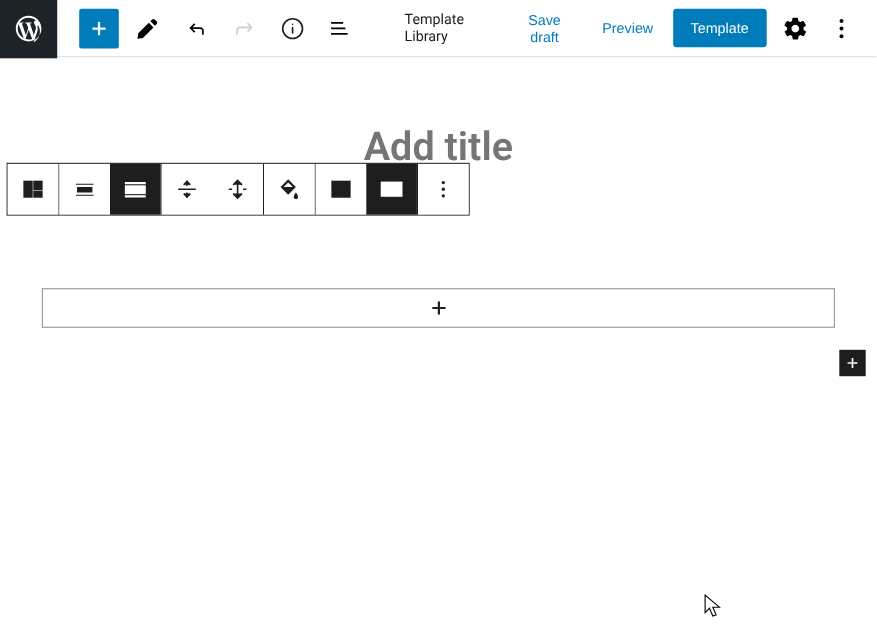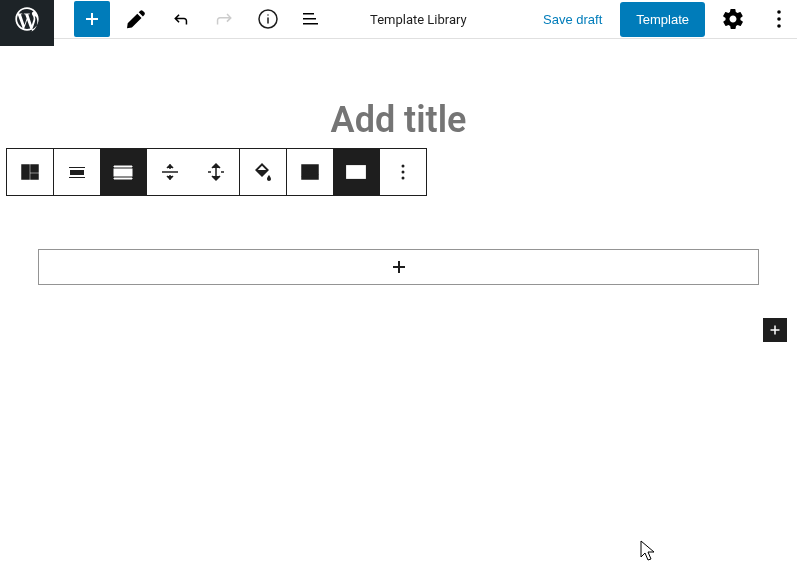--- a/index.html
+++ b/index.html
@@ -1,28 +1,28 @@
 <!DOCTYPE html>
 <html><head>
 <meta charset="utf-8">
 <style>
 * { margin: 0; padding: 0; box-sizing: border-box; }
 body { font-family: -apple-system, BlinkMacSystemFont, "Segoe UI", Roboto, sans-serif; background: #fff; width: 797px; height: 579px; overflow: hidden; position: relative; }
 
-.topbar { display: flex; align-items: center; height: 39px; border-bottom: 1px solid #e0e0e0; background: #fff; }
+.topbar { display: flex; align-items: center; height: 52px; border-bottom: 1px solid #e0e0e0; background: #fff; }
 .wp-logo { width: 54px; height: 54px; background: #1d2327; display: flex; align-items: center; justify-content: center; }
 .wp-logo svg { fill: #fff; }
 .topbar-left { display: flex; align-items: center; gap: 8px; padding-left: 20px; }
 .btn-icon { width: 36px; height: 36px; display: flex; align-items: center; justify-content: center; background: transparent; border: none; cursor: pointer; border-radius: 2px; }
 .btn-add { background: #007cba; }
 .btn-add svg { fill: #fff; }
 .btn-icon svg { width: 24px; height: 24px; }
 .disabled svg { fill: #ccc; }
 .template-lib { margin-left: 40px; font-size: 13px; color: #1e1e1e; cursor: pointer; }
-.topbar-right { margin-left: auto; display: flex; align-items: center; gap: 10px; padding-right: 0; }
+.topbar-right { margin-left: auto; display: flex; align-items: center; gap: 10px; padding-right: 16px; }
 .link-btn { background: none; border: none; color: #007cba; font-size: 13px; cursor: pointer; padding: 8px; }
 .primary-btn { background: #007cba; color: #fff; border: none; padding: 10px 16px; font-size: 13px; cursor: pointer; border-radius: 3px; }
 
 .editor { padding: 60px 32px 0; position: relative; }
 .title-placeholder { text-align: center; font-size: 36px; font-weight: 600; color: #757575; margin-bottom: 20px; }
 
 .block-toolbar { position: absolute; top: 148px; left: 6px; display: flex; background: #fff; border: 1px solid #1e1e1e; height: 48px; }
 .tb-group { display: flex; border-right: 1px solid #1e1e1e; }
 .tb-btn { width: 46px; height: 46px; display: flex; align-items: center; justify-content: center; background: #fff; border: none; cursor: pointer; }
 .tb-btn.active { background: #1e1e1e; }
@@ -74,20 +74,21 @@
     </button>
     <button class="btn-icon">
       <svg viewBox="0 0 24 24">
           <path d="M3 6h11v1.5H3V6zm0 5h13v1.5H3V11zm0 5h15v1.5H3V16z"></path>
         </svg>
     </button>
   </div>
   <span class="template-lib">Template Library</span>
   <div class="topbar-right">
     <button class="link-btn">Save draft</button>
+    <button class="link-btn">Preview</button>
     <button class="primary-btn">Template</button>
     <button class="btn-icon">
       <svg viewBox="0 0 24 24">
           <path d="M19.4 13c0-.3.1-.7.1-1s0-.7-.1-1l2.1-1.6c.2-.1.2-.4.1-.6l-2-3.5c-.1-.2-.4-.3-.6-.2l-2.5 1c-.5-.4-1.1-.7-1.7-1l-.4-2.6c0-.2-.2-.4-.5-.4h-4c-.2 0-.4.2-.5.4l-.4 2.6c-.6.3-1.2.6-1.7 1l-2.5-1c-.2-.1-.5 0-.6.2l-2 3.5c-.1.2-.1.5.1.6L4.6 11c0 .3-.1.7-.1 1s0 .7.1 1l-2.1 1.6c-.2.1-.2.4-.1.6l2 3.5c.1.2.4.3.6.2l2.5-1c.5.4 1.1.7 1.7 1l.4 2.6c0 .2.2.4.5.4h4c.2 0 .4-.2.5-.4l.4-2.6c.6-.3 1.2-.6 1.7-1l2.5 1c.2.1.5 0 .6-.2l2-3.5c.1-.2.1-.5-.1-.6L19.4 13zM12 15.5c-1.9 0-3.5-1.6-3.5-3.5s1.6-3.5 3.5-3.5 3.5 1.6 3.5 3.5-1.6 3.5-3.5 3.5z"></path>
         </svg>
     </button>
     <button class="btn-icon">
       <svg viewBox="0 0 24 24">
           <circle cx="12" cy="5" r="1.8"></circle>
           <circle cx="12" cy="12" r="1.8"></circle>

